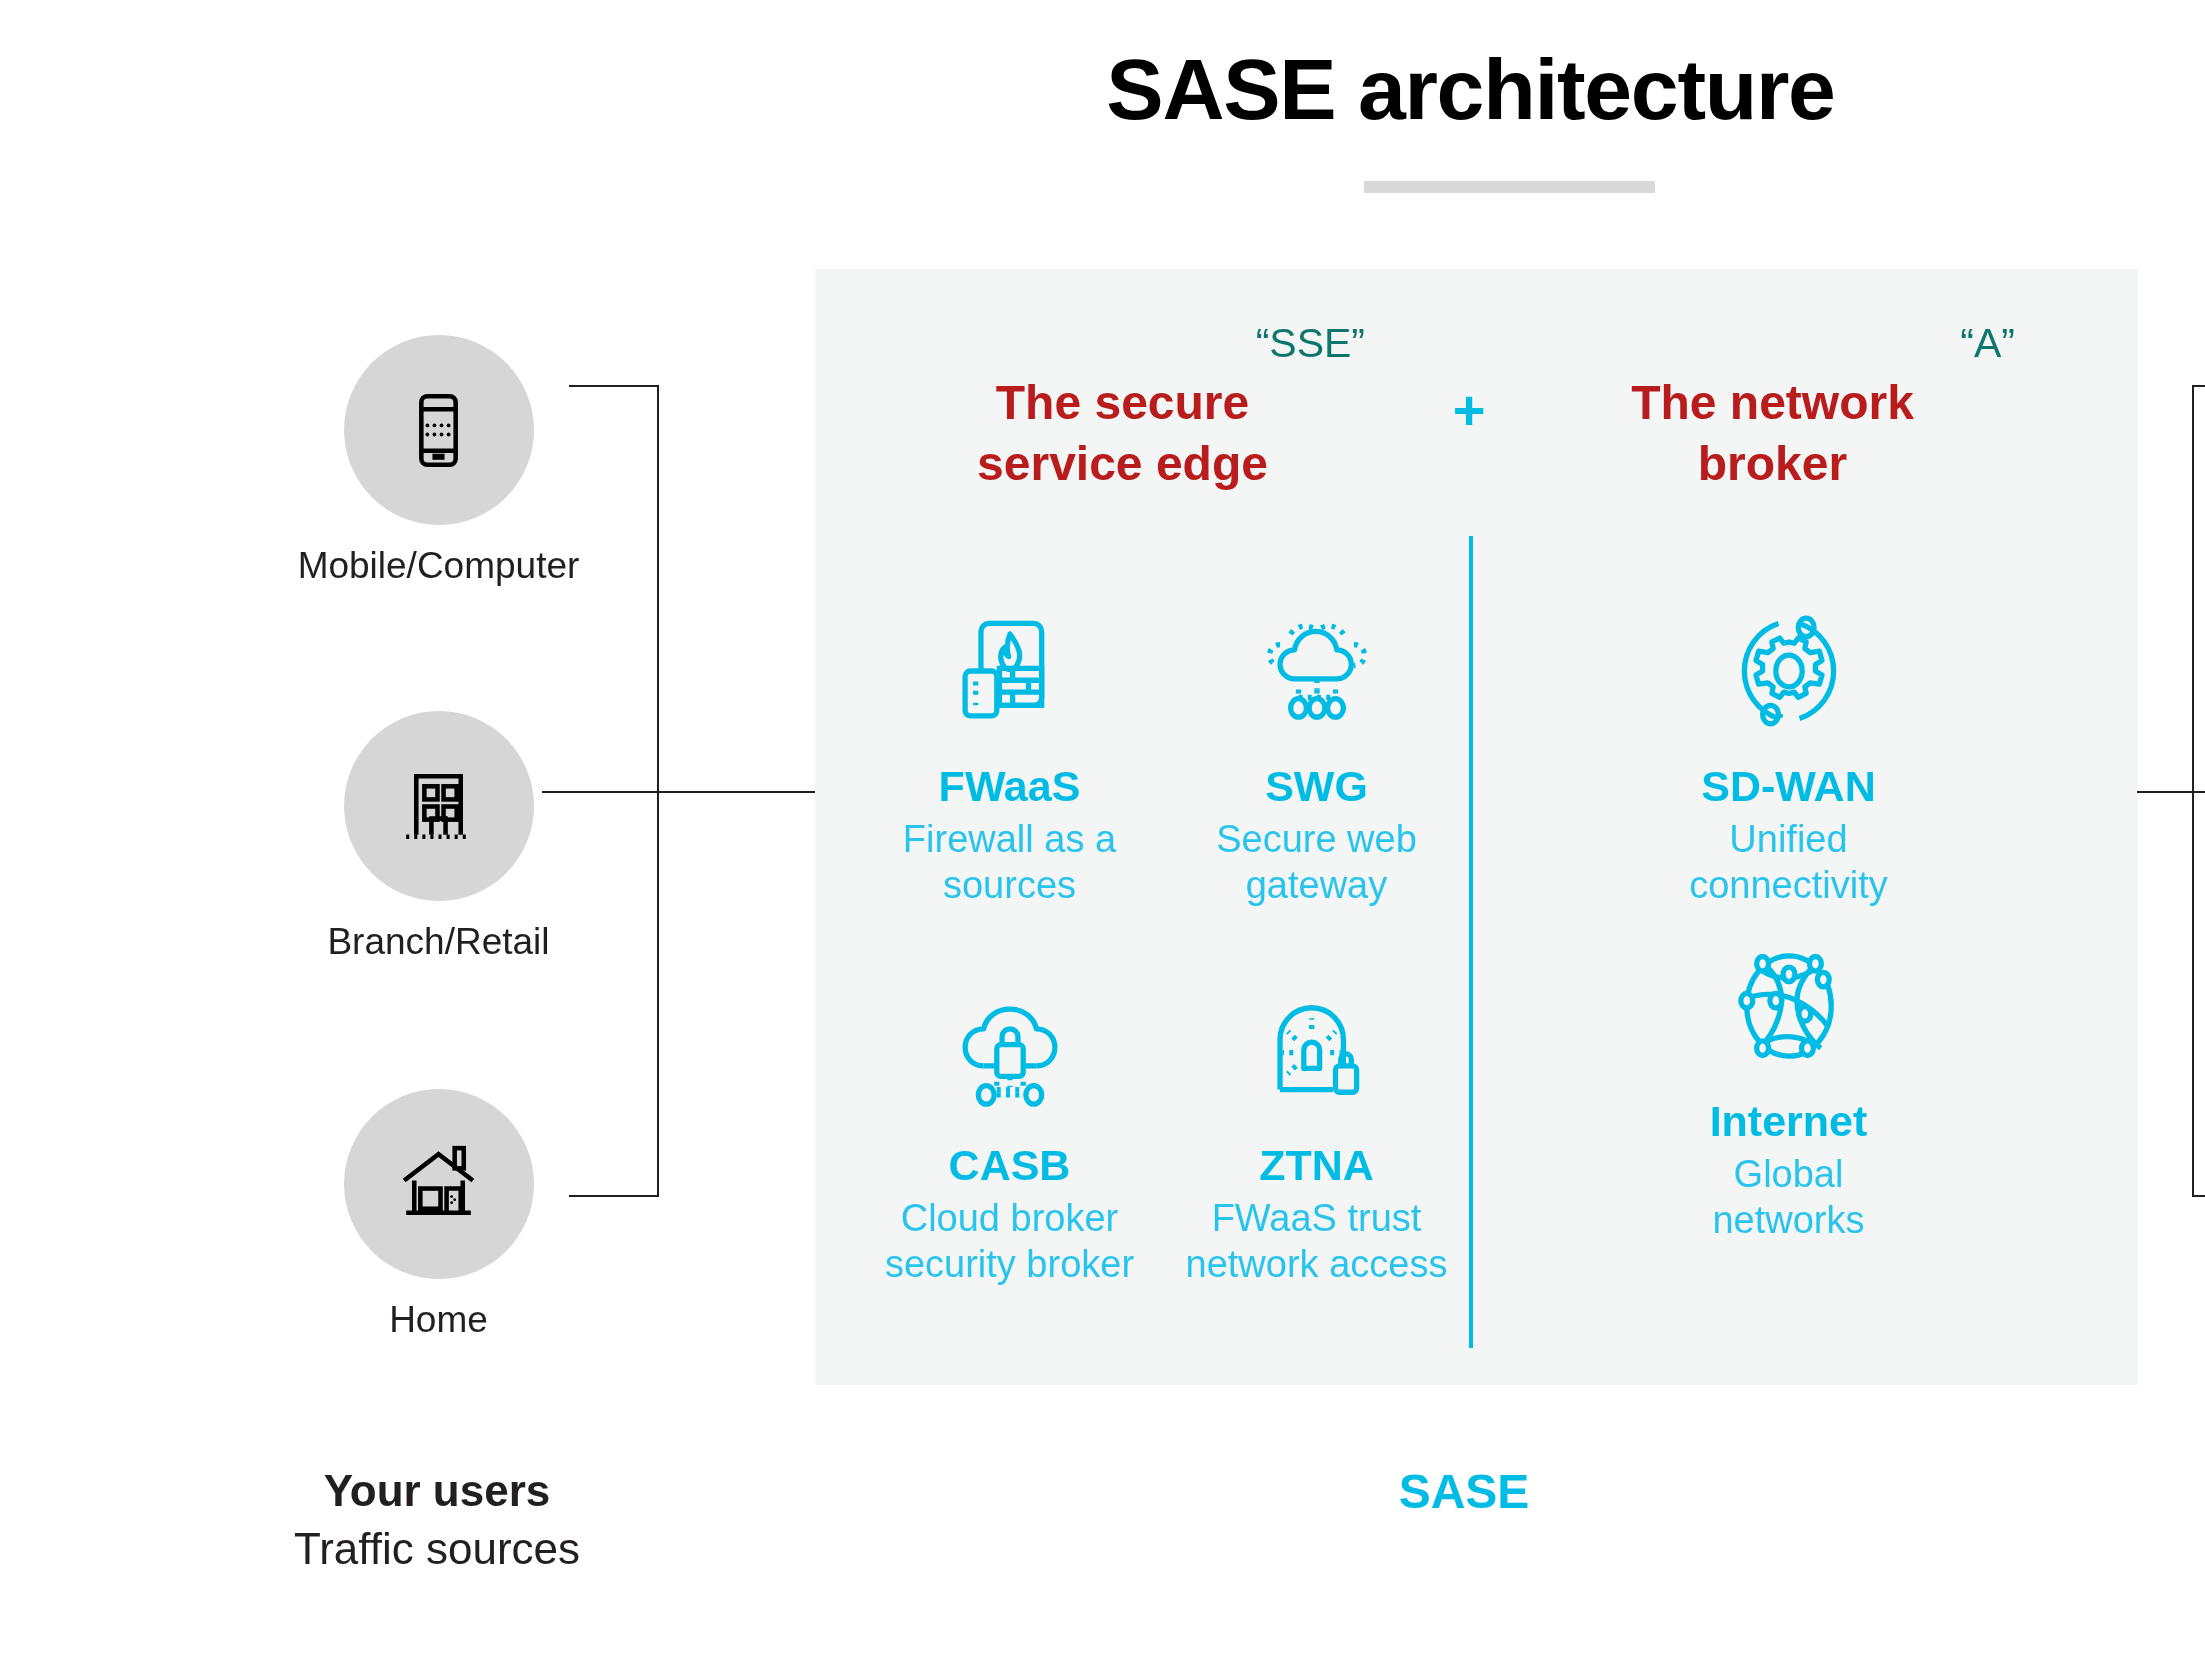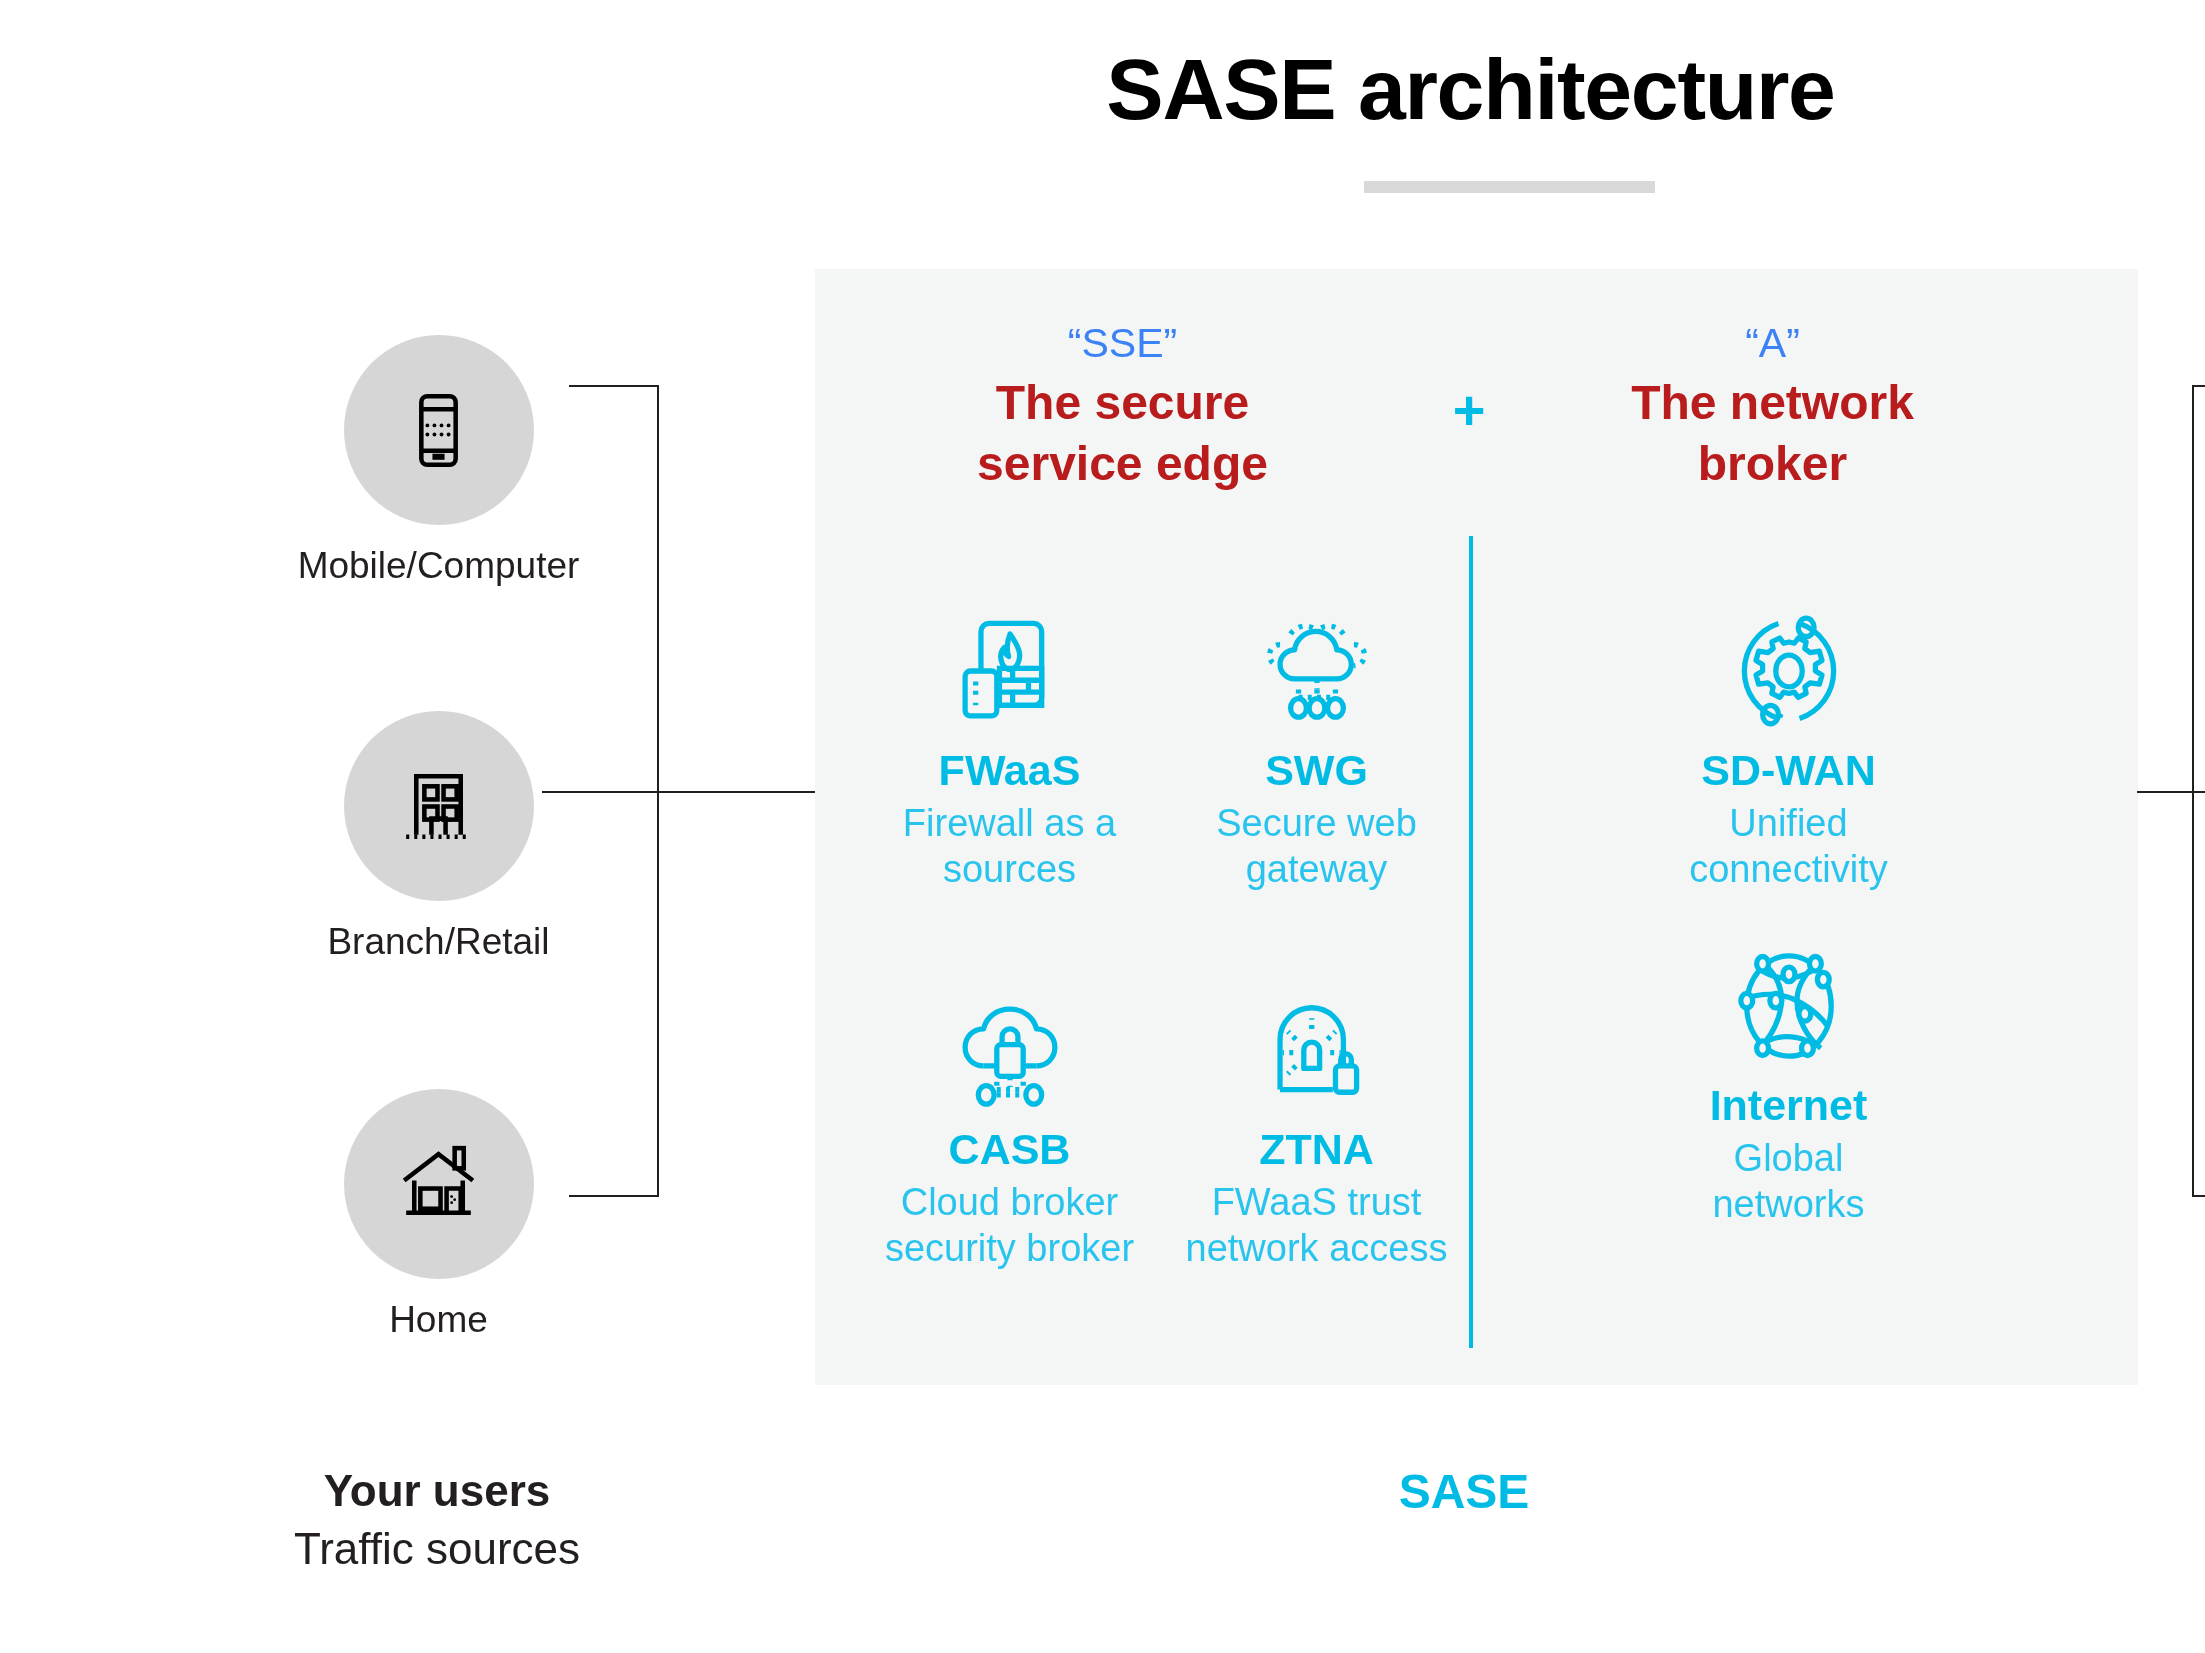--- a/index.html
+++ b/index.html
@@ -10,35 +10,35 @@
   #page-title{position:absolute;left:0;top:40px;width:2941px;text-align:center;
               font-size:86px;font-weight:bold;letter-spacing:-1.3px;color:#000;}
   #title-rule{position:absolute;left:1364px;top:181px;width:291px;height:11.5px;
               background:#d9d9d9;border-radius:0.9px;}
 
   
   #sase-panel{position:absolute;left:815px;top:269px;width:1323px;height:1116px;
               background:#f4f5f5;}
 
   .col-head{position:absolute;text-align:center;}
-  .col-kicker{font-size:41px;color:#3b82f6;line-height:1.25;}
+  .col-kicker{font-size:41px;color:#0f766e;line-height:1.25;text-align:right;}
   .col-title{font-size:48px;font-weight:bold;color:#b91c1c;line-height:1.28;margin-top:2.6px;}
 
   #head-sse{left:880px;top:318px;width:485px;}
   #head-a{left:1530px;top:318px;width:485px;}
   #plus-sign{position:absolute;left:1405px;top:377px;width:128px;text-align:center;
              font-size:56px;font-weight:bold;color:#00bce4;}
 
   #panel-divider{position:absolute;left:1469px;top:536px;width:4px;height:812px;
                  background:#00bce4;}
 
   
   .svc{position:absolute;width:441px;text-align:center;}
   .svc .ico{height:146px;display:flex;align-items:center;justify-content:center;}
-  .svc .abbr{font-size:43px;font-weight:bold;color:#00bce4;line-height:1.1;margin-top:3px;}
+  .svc .abbr{font-size:43px;font-weight:bold;color:#00bce4;line-height:1.1;margin-top:19px;}
   .svc .desc{font-size:38px;color:#29c4ee;line-height:1.22;margin-top:5.3px;}
 
   #svc-fwaas{left:789px;top:598px;}
   #svc-swg  {left:1096px;top:598px;}
   #svc-casb {left:789px;top:977px;}
   #svc-ztna {left:1096px;top:977px;}
   #svc-sdwan{left:1568px;top:598px;}
   #svc-internet{left:1568px;top:933px;}
 
   

